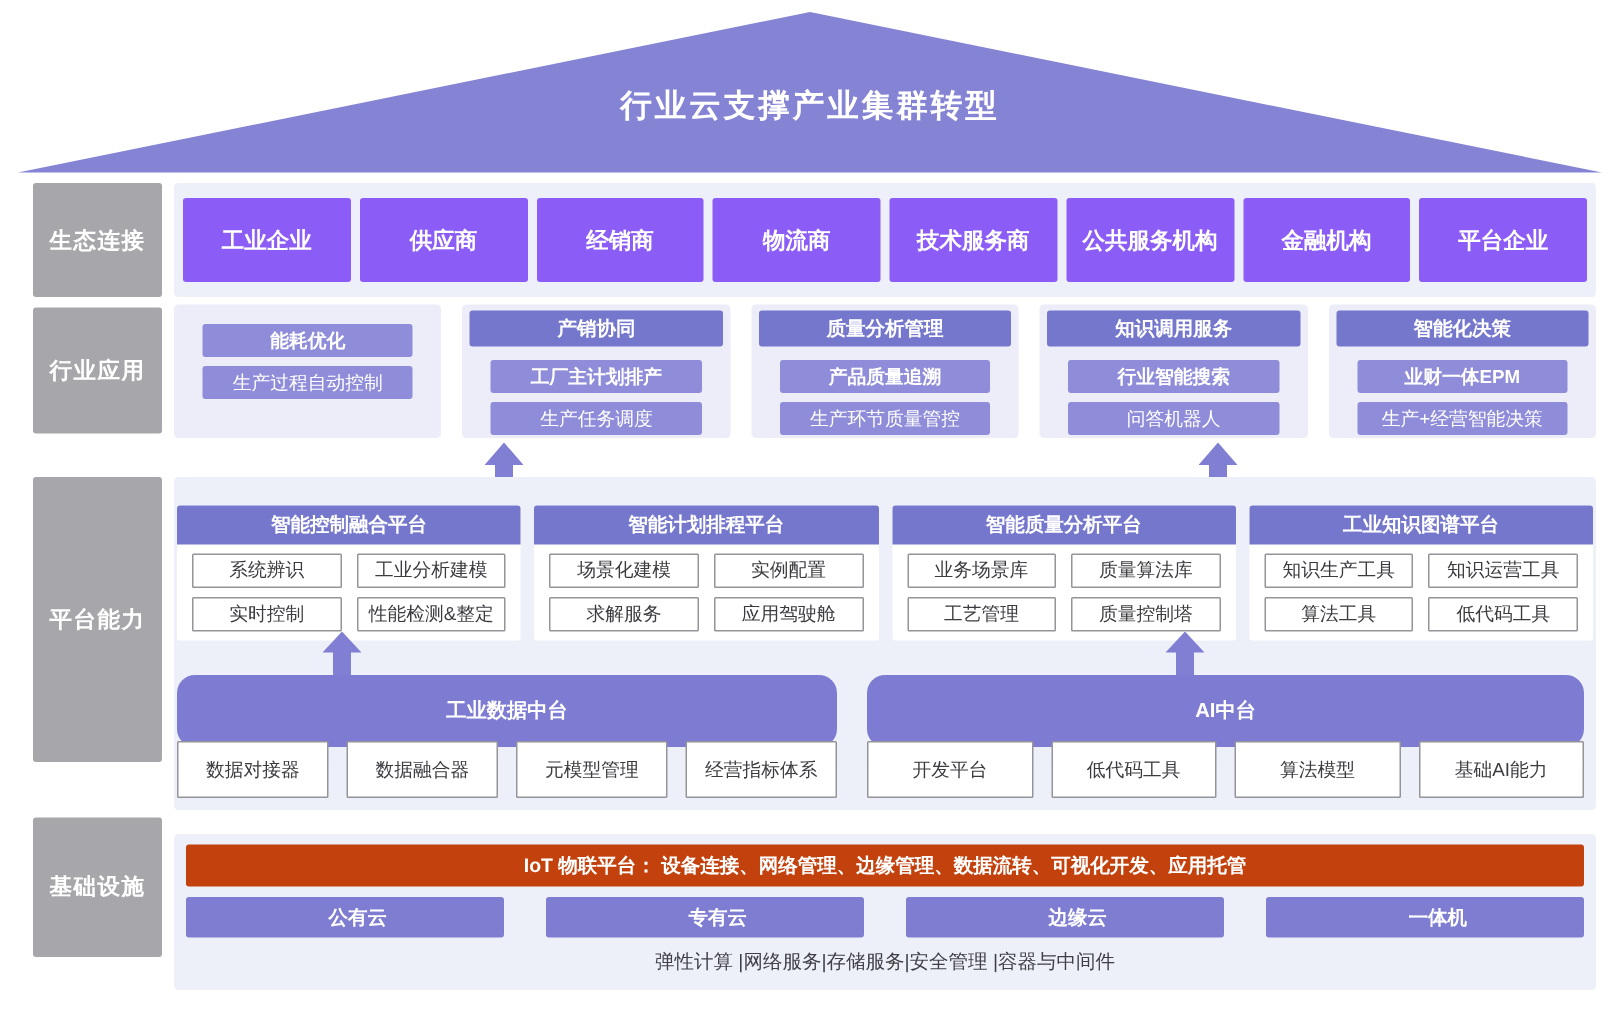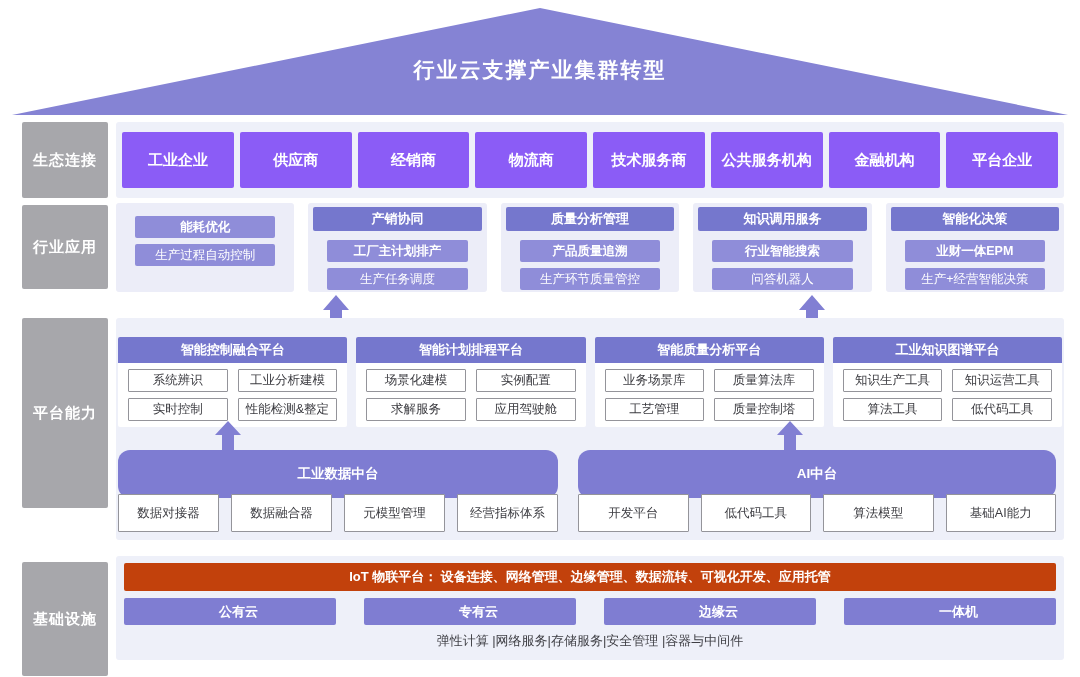--- a/index.html
+++ b/index.html
@@ -189,21 +189,21 @@
     <div class="w-box">元模型管理</div>
     <div class="w-box">经营指标体系</div>
   </div>
   <div class="tools-row" style="left:578px;width:478px;">
     <div class="w-box">开发平台</div>
     <div class="w-box">低代码工具</div>
     <div class="w-box">算法模型</div>
     <div class="w-box">基础AI能力</div>
   </div>
 
-  <div class="side-label" style="top:562px;height:114px;">基础设施</div>
+  <div class="side-label" style="top:545px;height:93px;">基础设施</div>
   <div class="strip infra-strip"></div>
   <div class="iot-bar">IoT 物联平台： 设备连接、网络管理、边缘管理、数据流转、可视化开发、应用托管</div>
   <div class="cloud-row">
     <div class="cloud-box">公有云</div>
     <div class="cloud-box">专有云</div>
     <div class="cloud-box">边缘云</div>
     <div class="cloud-box">一体机</div>
   </div>
   <div class="services-text">弹性计算 |网络服务|存储服务|安全管理 |容器与中间件</div>
 

